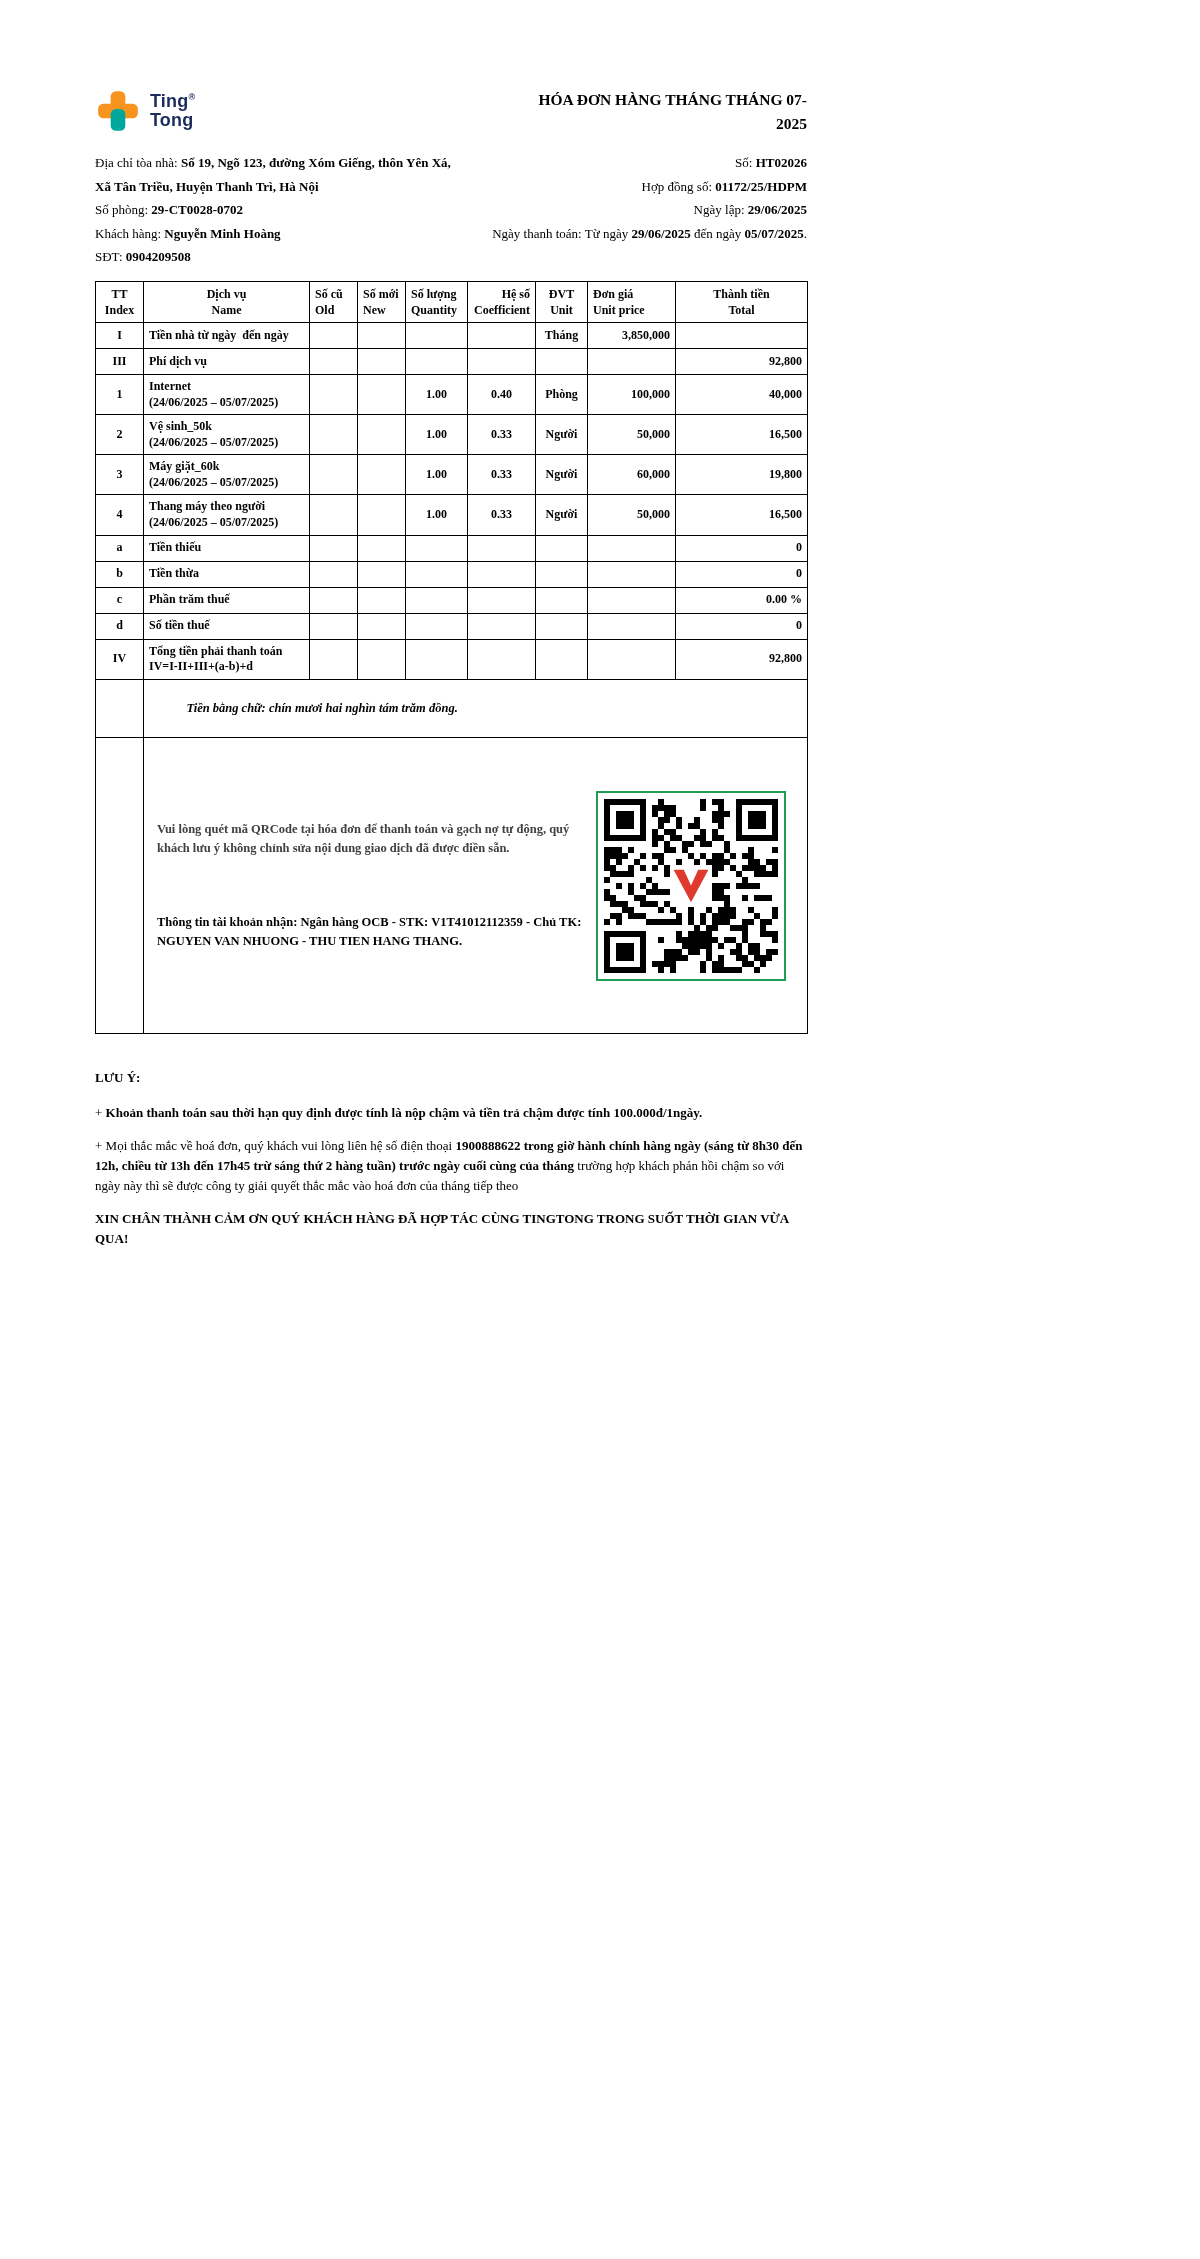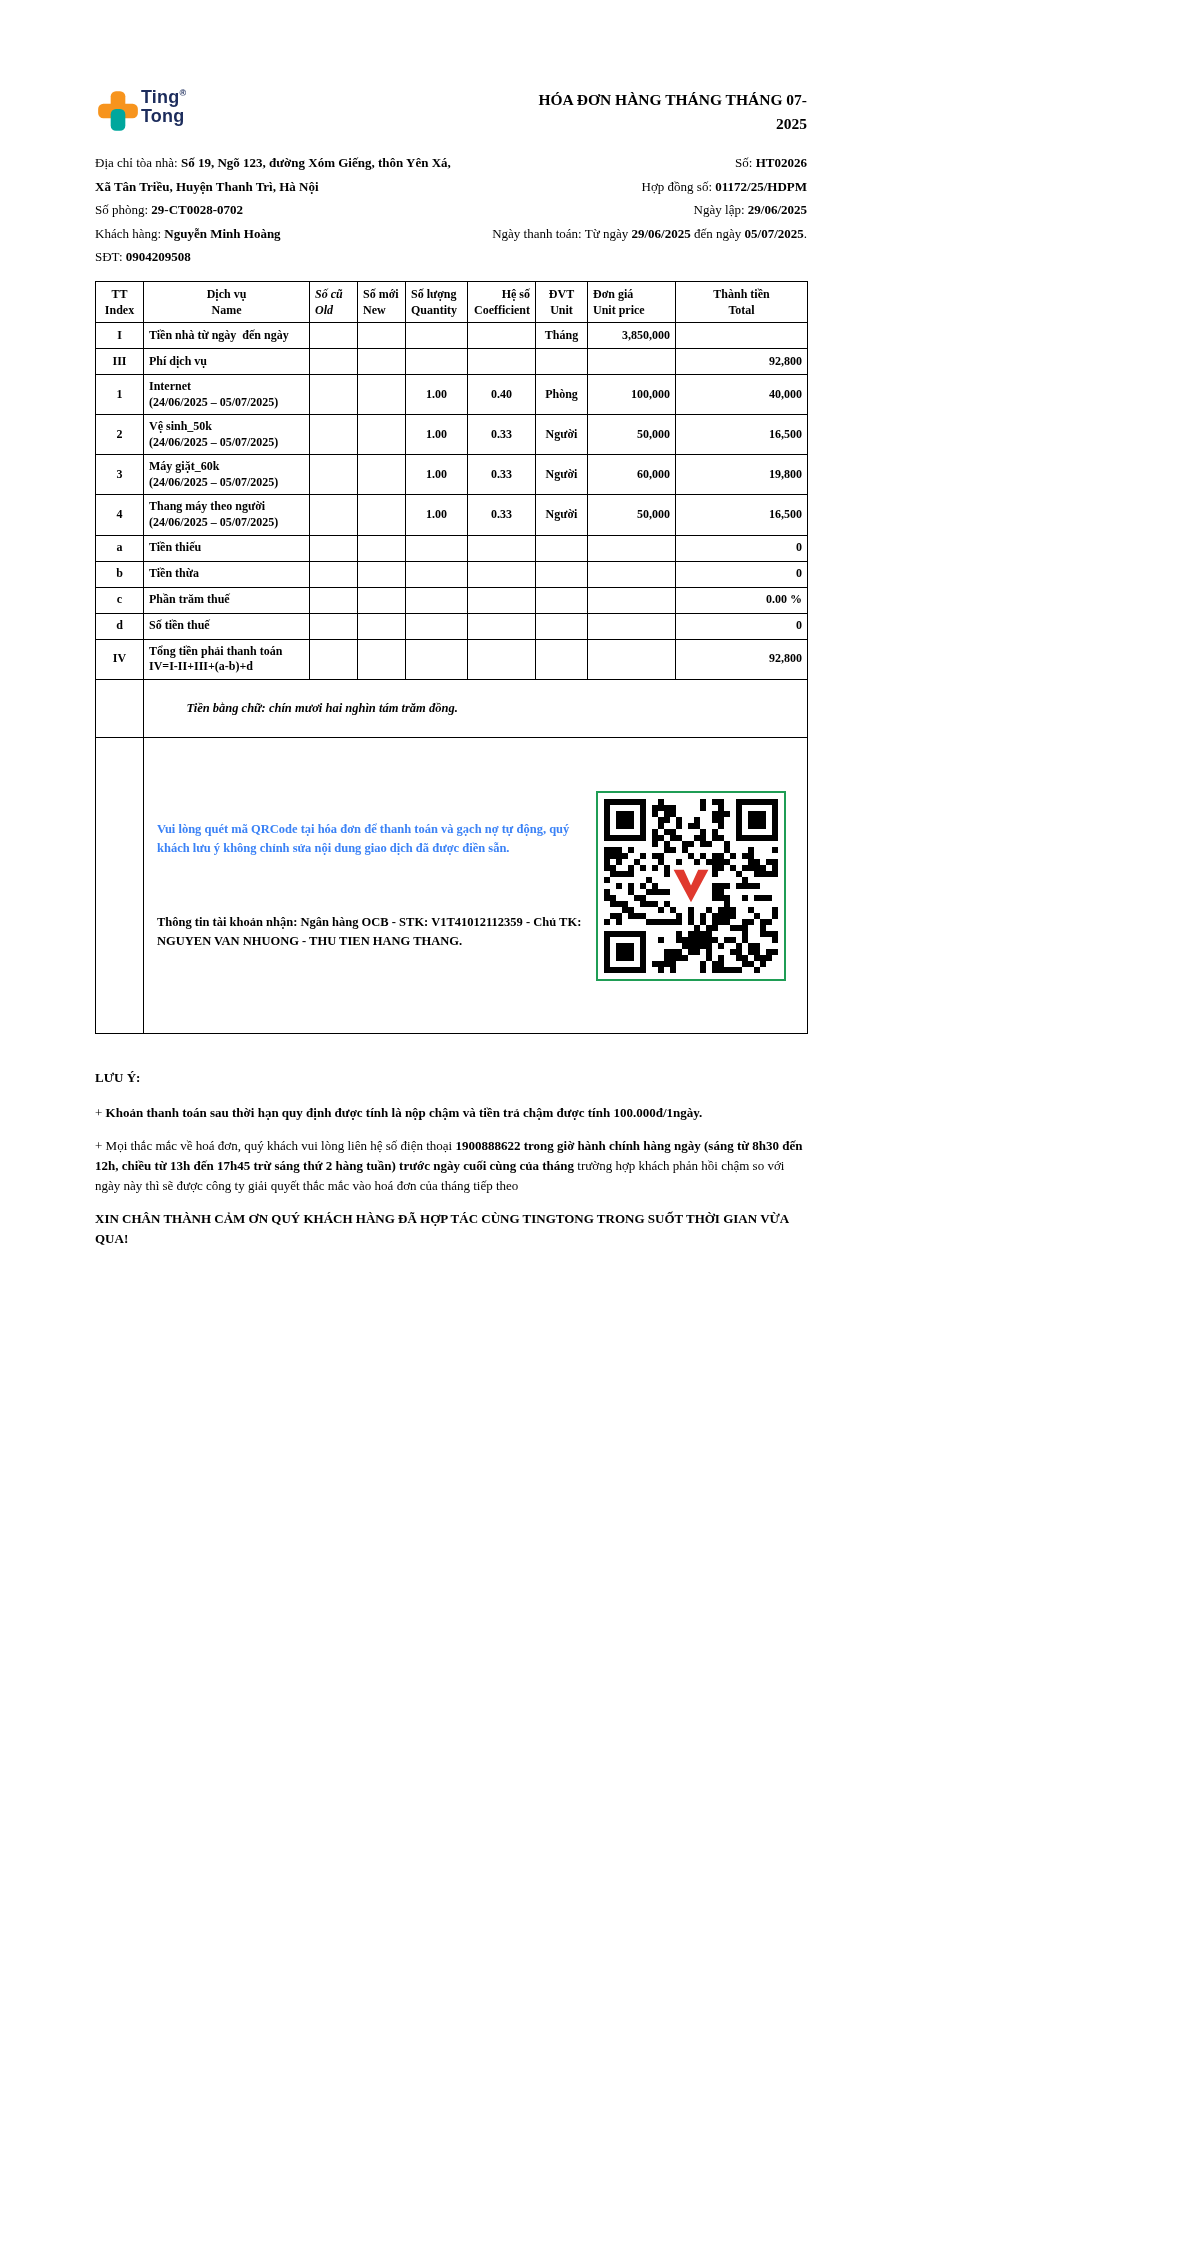--- a/index.html
+++ b/index.html
@@ -5,21 +5,21 @@
   *{box-sizing:border-box;margin:0;padding:0}
   html,body{background:#fff}
   body{font-family:"Liberation Serif","DejaVu Serif",serif;color:#000}
   .sheet{position:relative;width:1200px;height:2259px;background:#fff;overflow:hidden}
   .content{position:absolute;left:95px;top:88px;width:712px}
   .b{font-weight:bold}
   .it{font-style:italic}
 
   
   .header{display:flex;justify-content:space-between;align-items:flex-start}
-  .logo{display:flex;align-items:flex-start;}
+  .logo{display:flex;align-items:center;gap:9px}
   .logo-text{font-family:"Liberation Sans","DejaVu Sans",sans-serif;font-weight:bold;font-size:18px;line-height:1.05;color:#1c2c5c;letter-spacing:.2px}
   .logo-text sup{font-size:9px}
   .title{width:310px;text-align:right;font-weight:bold;font-size:15.5px;line-height:1.55}
 
   
   .info{display:flex;justify-content:space-between;margin-top:15px;font-size:13px}
   .info-left div,.info-right div{line-height:23.5px;white-space:pre-wrap}
   .info-right{text-align:right}
 
   
@@ -29,21 +29,21 @@
   table.inv td{height:26px;line-height:1.3;white-space:pre-wrap}
   td.al-c,th.al-c{text-align:center}
   td.al-l{text-align:left;padding-left:7px}
   td.al-r{text-align:right;padding-right:7px}
   td.plain{font-weight:normal}
   td.words{padding:8px 8px;font-size:12.5px}
   td.qrcell{padding:0}
   .qrflex{display:flex;justify-content:space-between;align-items:center;min-height:204px;padding:10px 16px 10px 8px}
   .paytext{width:438px;font-size:12.5px;line-height:1.5}
   .paytext p{margin:0}
-  .paytext p.red{color:#3b82f6;margin-bottom:18px}
+  .paytext p.red{color:#404040;margin-bottom:18px}
   .qrbox{border:2px solid #1f9d55;background:#fff;padding:6px;line-height:0}
 
   
   .notes{margin-top:34px;font-size:13px;line-height:1.55}
   .notes p{margin-bottom:13px;white-space:pre-wrap}
   .notes p.nh{margin-bottom:14px}
 </style>
 </head>
 <body>
 
@@ -99,21 +99,21 @@
       <thead>
         <tr>
             <th style="text-align: center;">
               <div>TT</div>
               <div>Index</div>
             </th>
             <th style="text-align: center;">
               <div>Dịch vụ</div>
               <div>Name</div>
             </th>
-            <th style="text-align: left; font-style: italic;">
+            <th style="text-align: left;">
               <div>Số cũ</div>
               <div>Old</div>
             </th>
             <th style="text-align: left;">
               <div>Số mới</div>
               <div>New</div>
             </th>
             <th style="text-align: left;">
               <div>Số lượng</div>
               <div>Quantity</div>

